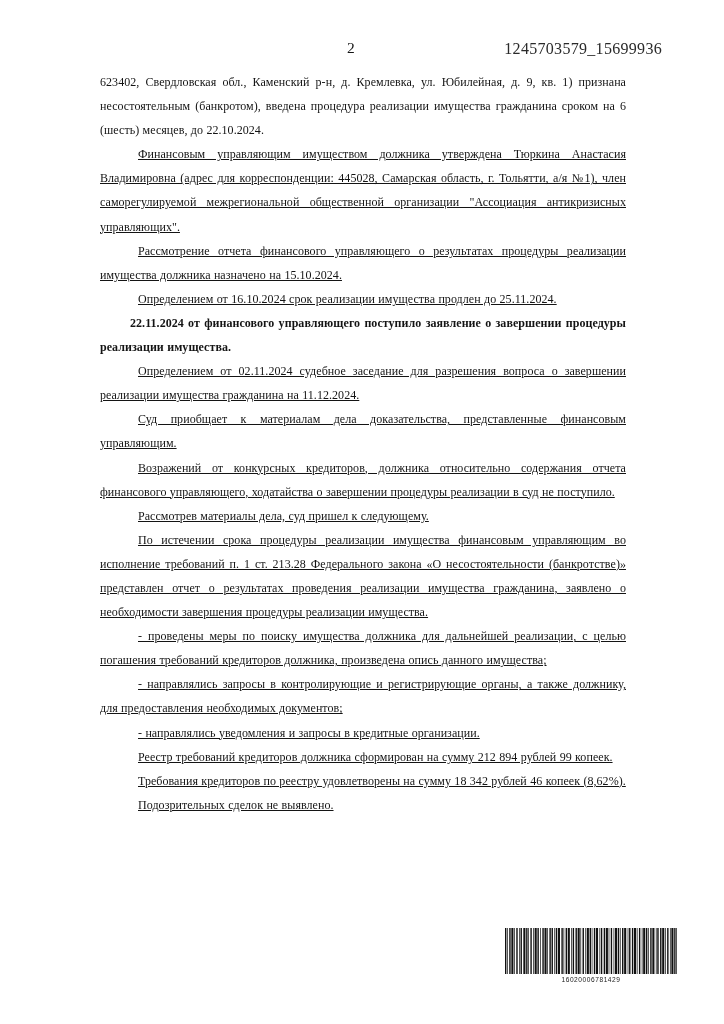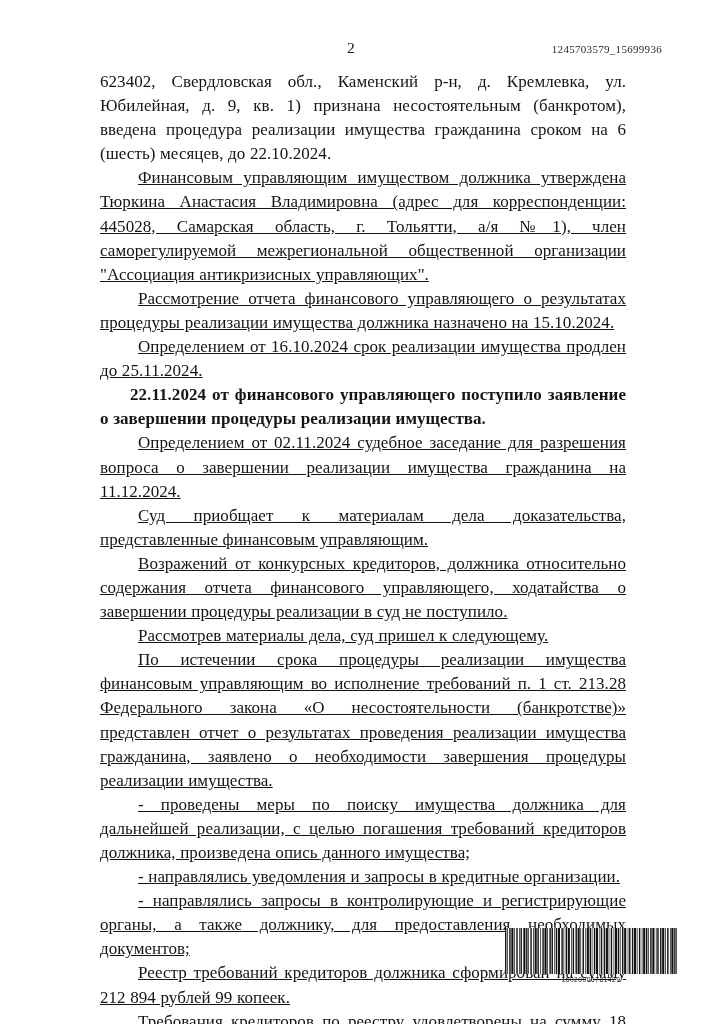--- a/index.html
+++ b/index.html
@@ -38,37 +38,37 @@
     font-size: 15.5px;
     line-height: 20px;
     letter-spacing: 0.2px;
     color: #141414;
     margin-left: -60px;
   }
   .doc-id {
     position: absolute;
     right: 0;
     top: 2px;
-    font-size: 11px;
+    font-size: 16px;
     line-height: 18px;
     letter-spacing: 0.3px;
     color: #2a2a2a;
     white-space: nowrap;
   }
 
   
   .doc-body {
     position: absolute;
     top: 70px;
     left: 100px;
     width: 526px;
   }
   .para {
     margin: 0;
-    font-size: 17px;
+    font-size: 12px;
     line-height: 24.1px;
     text-align: justify;
     text-align-last: left;
     text-justify: inter-word;
     letter-spacing: 0.05px;
     word-spacing: 0.3px;
     color: #141414;
     hyphens: none;
   }
   .para.indent {
@@ -122,22 +122,22 @@
       <p class="para indent">Финансовым управляющим имуществом должника утверждена Тюркина Анастасия Владимировна (адрес для корреспонденции: 445028, Самарская область, г. Тольятти, а/я №1), член саморегулируемой межрегиональной общественной организации "Ассоциация антикризисных управляющих".</p>
       <p class="para indent">Рассмотрение отчета финансового управляющего о результатах процедуры реализации имущества должника назначено на 15.10.2024.</p>
       <p class="para indent">Определением от 16.10.2024 срок реализации имущества продлен до 25.11.2024.</p>
       <p class="para indent-small">22.11.2024 от финансового управляющего поступило заявление о завершении процедуры реализации имущества.</p>
       <p class="para indent">Определением от 02.11.2024 судебное заседание для разрешения вопроса о завершении реализации имущества гражданина на 11.12.2024.</p>
       <p class="para indent">Суд приобщает к материалам дела доказательства, представленные финансовым управляющим.</p>
       <p class="para indent">Возражений от конкурсных кредиторов, должника относительно содержания отчета финансового управляющего, ходатайства о завершении процедуры реализации в суд не поступило.</p>
       <p class="para indent">Рассмотрев материалы дела, суд пришел к следующему.</p>
       <p class="para indent">По истечении срока процедуры реализации имущества финансовым управляющим во исполнение требований п. 1 ст. 213.28  Федерального закона «О несостоятельности (банкротстве)» представлен отчет о результатах проведения реализации имущества гражданина, заявлено о необходимости завершения процедуры реализации имущества.</p>
       <p class="para indent">- проведены меры по поиску имущества должника для дальнейшей реализации, с целью погашения требований кредиторов должника, произведена опись данного имущества;</p>
+      <p class="para indent">- направлялись запросы в контролирующие и регистрирующие органы, а также должнику, для предоставления необходимых документов;</p>
       <p class="para indent">- направлялись уведомления и запросы в кредитные организации.</p>
-      <p class="para indent">- направлялись запросы в контролирующие и регистрирующие органы, а также должнику, для предоставления необходимых документов;</p>
       <p class="para indent">Реестр требований кредиторов должника сформирован на сумму 212 894 рублей 99 копеек.</p>
       <p class="para indent">Требования кредиторов по реестру удовлетворены на сумму 18 342 рублей 46 копеек (8,62%).</p>
       <p class="para indent">Подозрительных сделок не выявлено.</p>
     </div>
 
   <div class="barcode-block">
     <svg class="barcode-bars" viewBox="0 0 172 46" preserveAspectRatio="none" xmlns="http://www.w3.org/2000/svg" aria-hidden="true">
         <rect x="0" y="0" width="172" height="46" fill="#ffffff"></rect>
         <rect x="0.000" y="0" width="1.410" height="46" fill="#111111"></rect>
         <rect x="2.115" y="0" width="0.705" height="46" fill="#111111"></rect>

